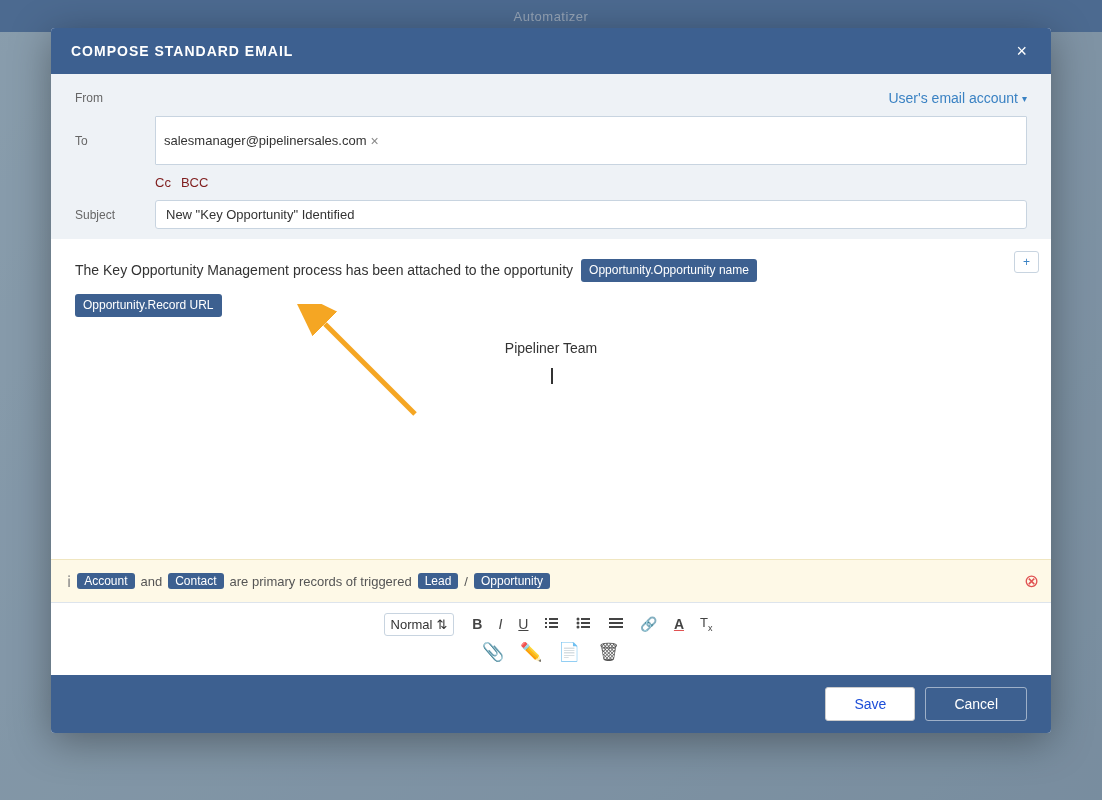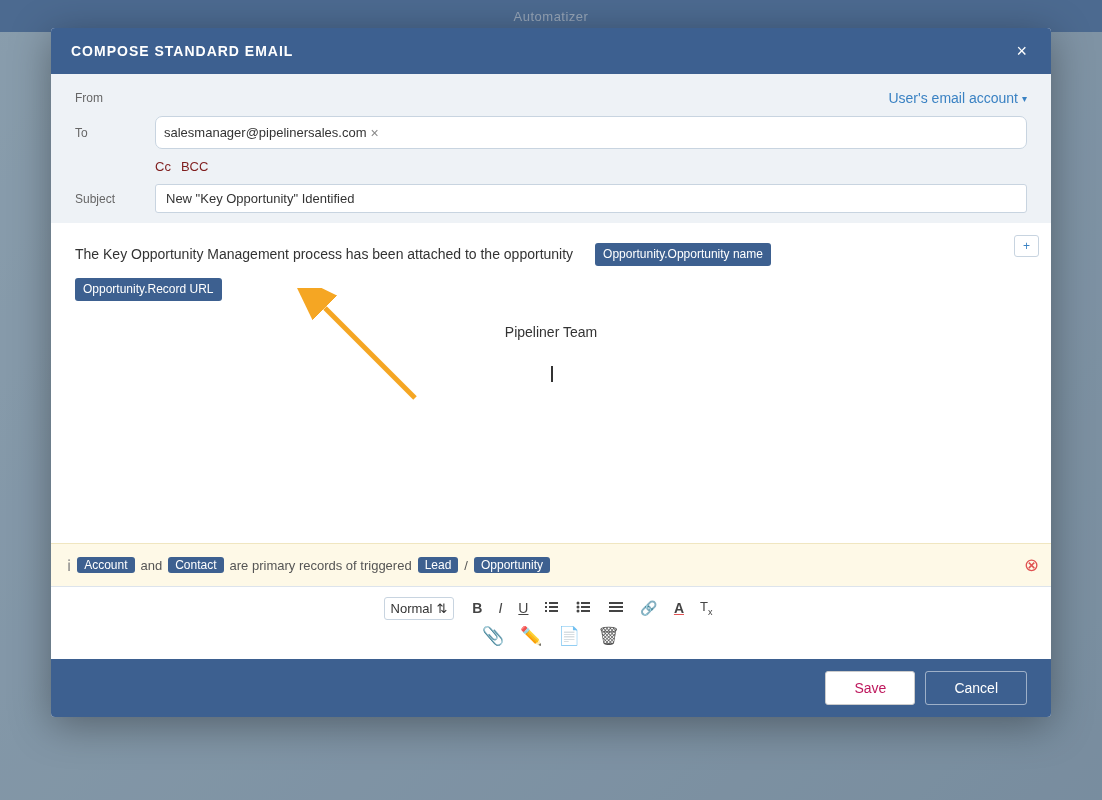--- a/index.html
+++ b/index.html
@@ -116,22 +116,22 @@
     .from-link .arrow {
       font-size: 10px;
       color: #3a82c3;
     }
 
     .to-input-wrapper {
       display: flex;
       align-items: center;
       background: #fff;
       border: 1px solid #c8d4e0;
-      border-radius: 7px;
-      padding: 8px 8px;
+      border-radius: 1px;
+      padding: 16px 8px;
       flex: 1;
     }
 
     .email-tag {
       display: flex;
       align-items: center;
       gap: 4px;
       font-size: 13px;
       color: #333;
     }
@@ -185,21 +185,21 @@
       font-size: 14px;
       color: #333;
       line-height: 1.6;
     }
 
     .editor-line {
       margin-bottom: 12px;
       display: flex;
       align-items: center;
       flex-wrap: wrap;
-      gap: 22px;
+      gap: 8px;
     }
 
     .token-badge {
       display: inline-flex;
       align-items: center;
       background: #3d6090;
       color: #fff;
       border-radius: 3px;
       padding: 2px 8px;
       font-size: 12px;
@@ -318,21 +318,21 @@
     .modal-footer {
       background: #3d6090;
       padding: 12px 24px;
       display: flex;
       justify-content: flex-end;
       gap: 10px;
     }
 
     .btn-save {
       background: #fff;
-      color: #be185d;
+      color: #1d4ed8;
       border: 1px solid #ccc;
       border-radius: 3px;
       padding: 8px 28px;
       font-size: 14px;
       cursor: pointer;
     }
 
     .btn-cancel {
       background: transparent;
       color: #fff;

